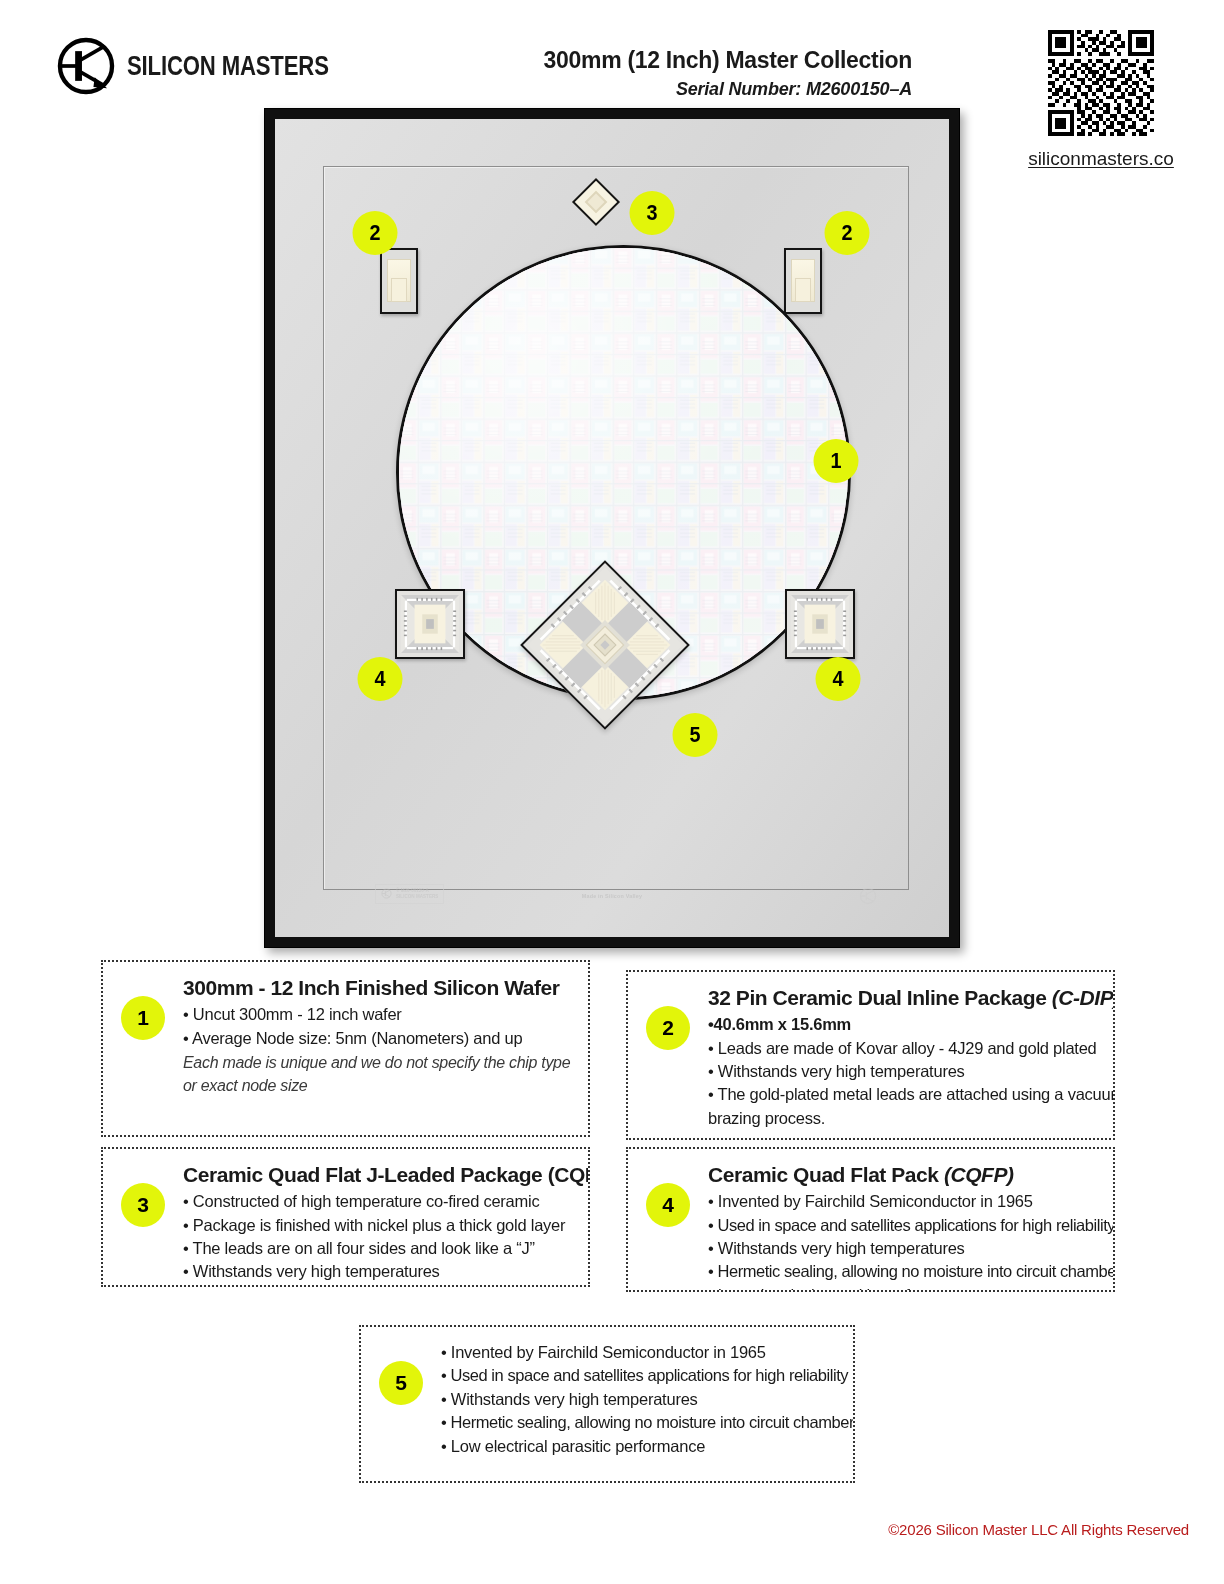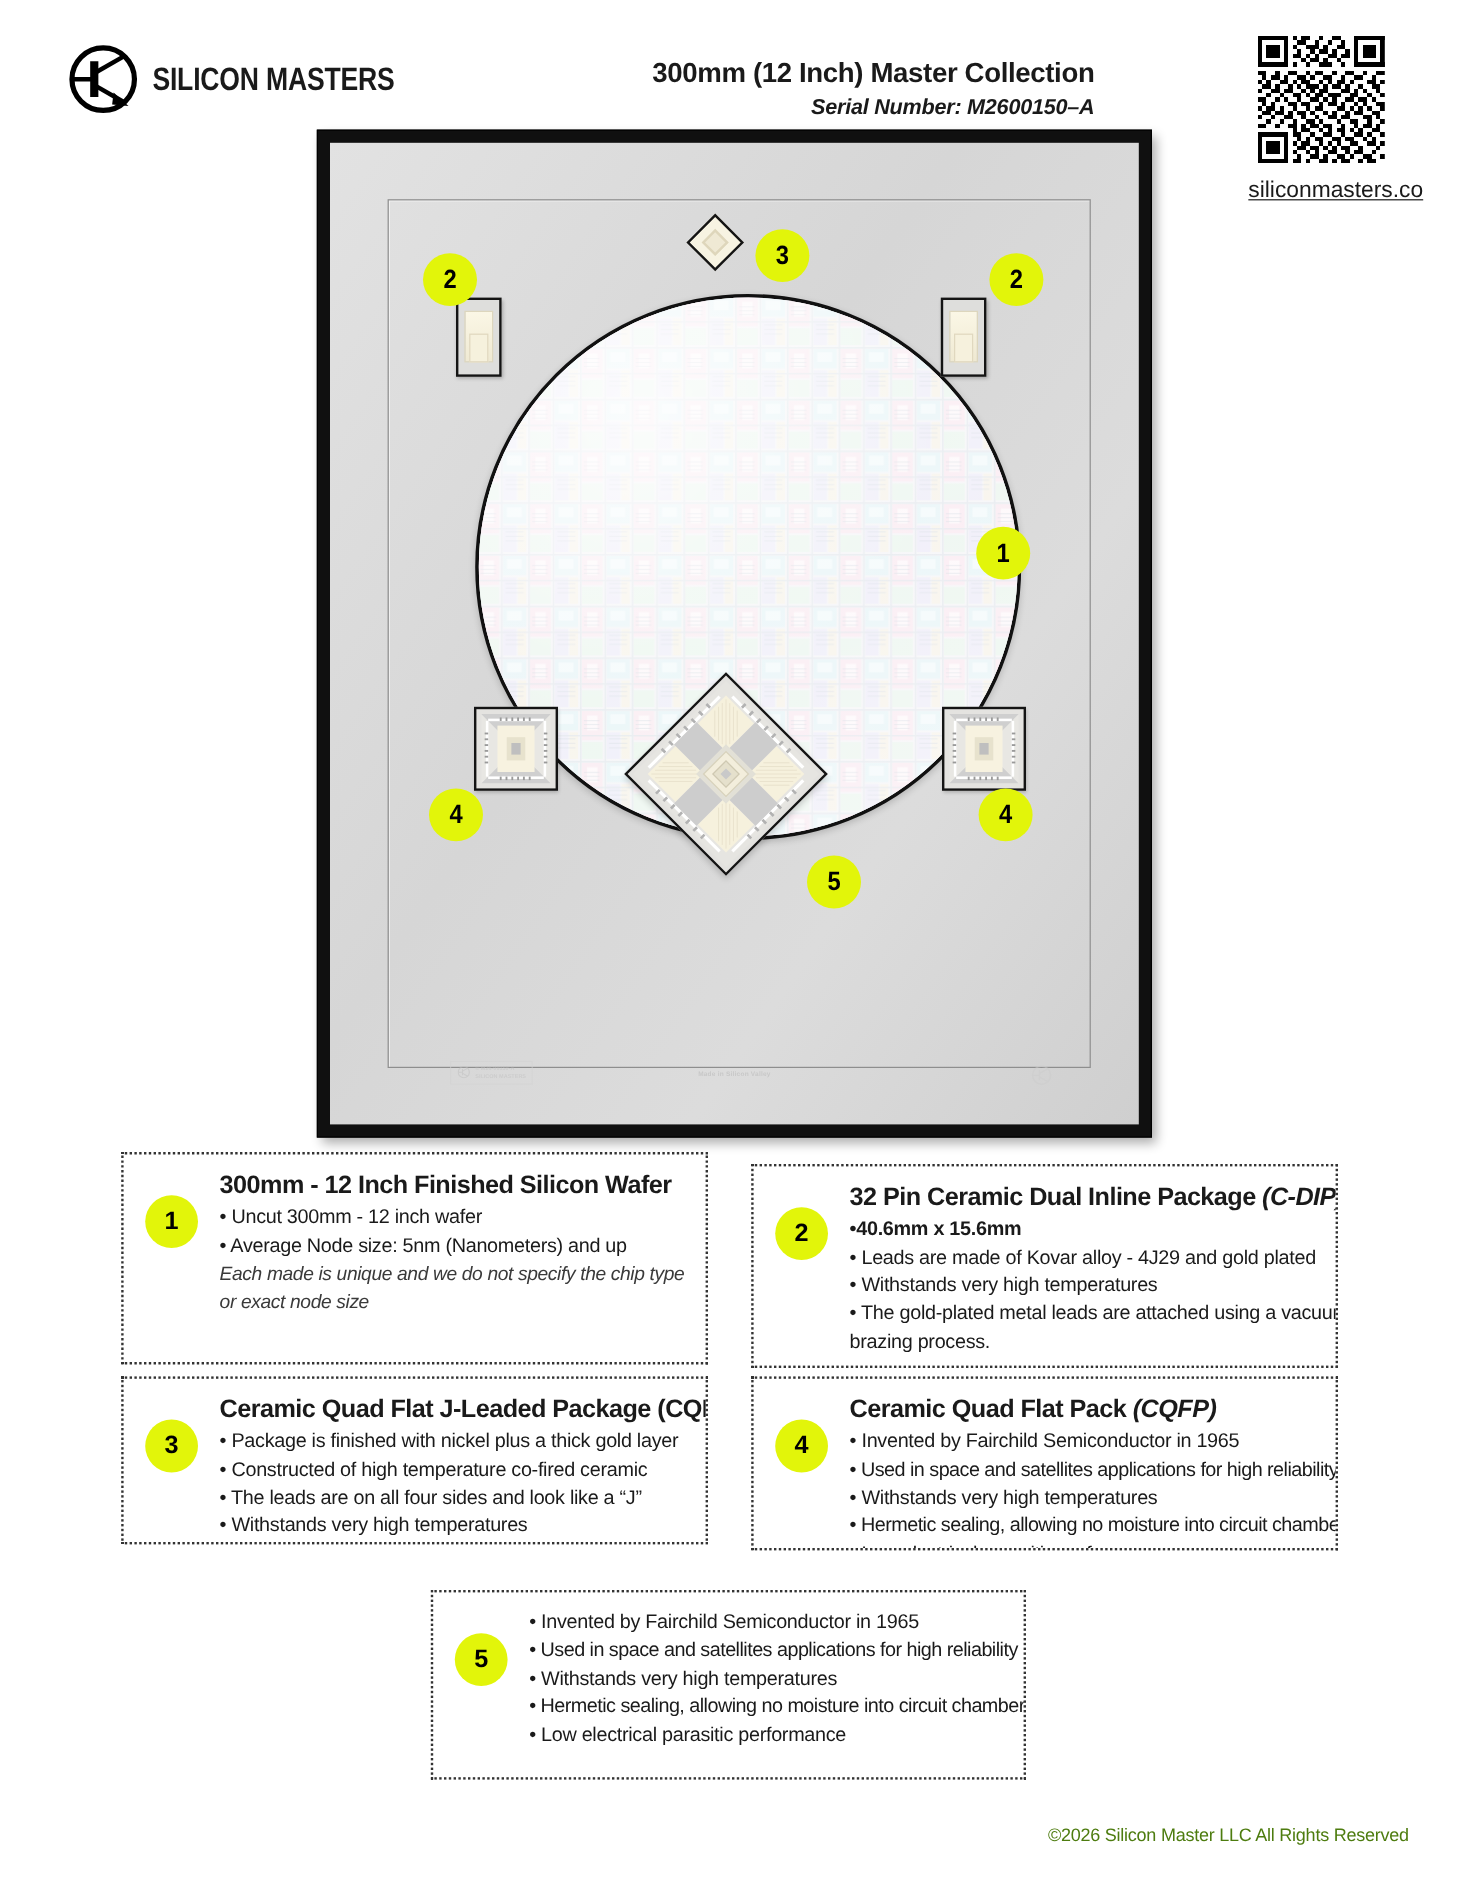--- a/index.html
+++ b/index.html
@@ -21,21 +21,21 @@
     font-size: 27px; font-weight: bold; letter-spacing: -0.2px;
     font-family: "Liberation Sans", sans-serif;
     transform: scaleX(0.82); transform-origin: left center;
     white-space: nowrap;
   }
 
   .title-block { position: absolute; left: 312px; top: 47px; width: 600px; text-align: right; }
   .doc-title { font-size: 23px; font-weight: bold; letter-spacing: -0.3px; white-space: nowrap; }
   .doc-serial { font-size: 18px; font-style: italic; font-weight: bold; margin-top: 5px; letter-spacing: -0.2px; }
 
-  .qr-block { position: absolute; right: 38px; top: 30px; width: 170px; text-align: right; }
+  .qr-block { position: absolute; right: 38px; top: 30px; width: 170px; text-align: center; }
   .qr-code { width: 106px; height: 106px; margin: 0 auto; display: block; }
   .qr-url {
     font-size: 19px; margin-top: 12px; color: #1a1a1a;
     text-decoration: underline; text-underline-offset: 2px; white-space: nowrap;
   }
 
   
   .frame-outer {
     position: absolute; left: 264px; top: 108px; width: 696px; height: 840px;
     background: #101010; border: 1px solid #000;
@@ -179,22 +179,22 @@
     letter-spacing: -0.3px; color: #3a3a3a; margin-top: 1px;
   }
 
   #card1 { left: 101px; top: 0px;   width: 489px; height: 177px; }
   #card2 { left: 626px; top: 10px;  width: 489px; height: 170px; }
   #card3 { left: 101px; top: 187px; width: 489px; height: 140px; }
   #card4 { left: 626px; top: 187px; width: 489px; height: 145px; }
   #card5 { left: 359px; top: 365px; width: 496px; height: 158px; }
 
   .footer {
-    position: absolute; right: 50px; top: 1521px;
-    font-size: 15px; color: #4d7c0f; letter-spacing: -0.2px; white-space: nowrap;
+    position: absolute; right: 35px; top: 1521px;
+    font-size: 15px; color: #b91c1c; letter-spacing: -0.2px; white-space: nowrap;
   }
 </style>
 </head>
 <body>
 
 <div class="page">
 
   <div class="header">
 
     <div class="logo-wrap">
@@ -706,22 +706,22 @@
       </div>
     </div>
 
     <div class="card" id="card3">
       <div class="card-body">
         <div class="card-badge">3</div>
         <div class="card-title">
           <span>Ceramic Quad Flat J-Leaded Package (CQFJ)</span>
         </div>
         <ul class="card-list">
+          <li>• Constructed of high temperature co-fired ceramic</li>
           <li>• Package is finished with nickel plus a thick gold layer</li>
-          <li>• Constructed of high temperature co-fired ceramic</li>
           <li>• The leads are on all four sides and look like a “J”</li>
           <li>• Withstands very high temperatures</li>
         </ul>
       </div>
     </div>
 
     <div class="card" id="card4">
       <div class="card-body">
         <div class="card-badge">4</div>
         <div class="card-title">

